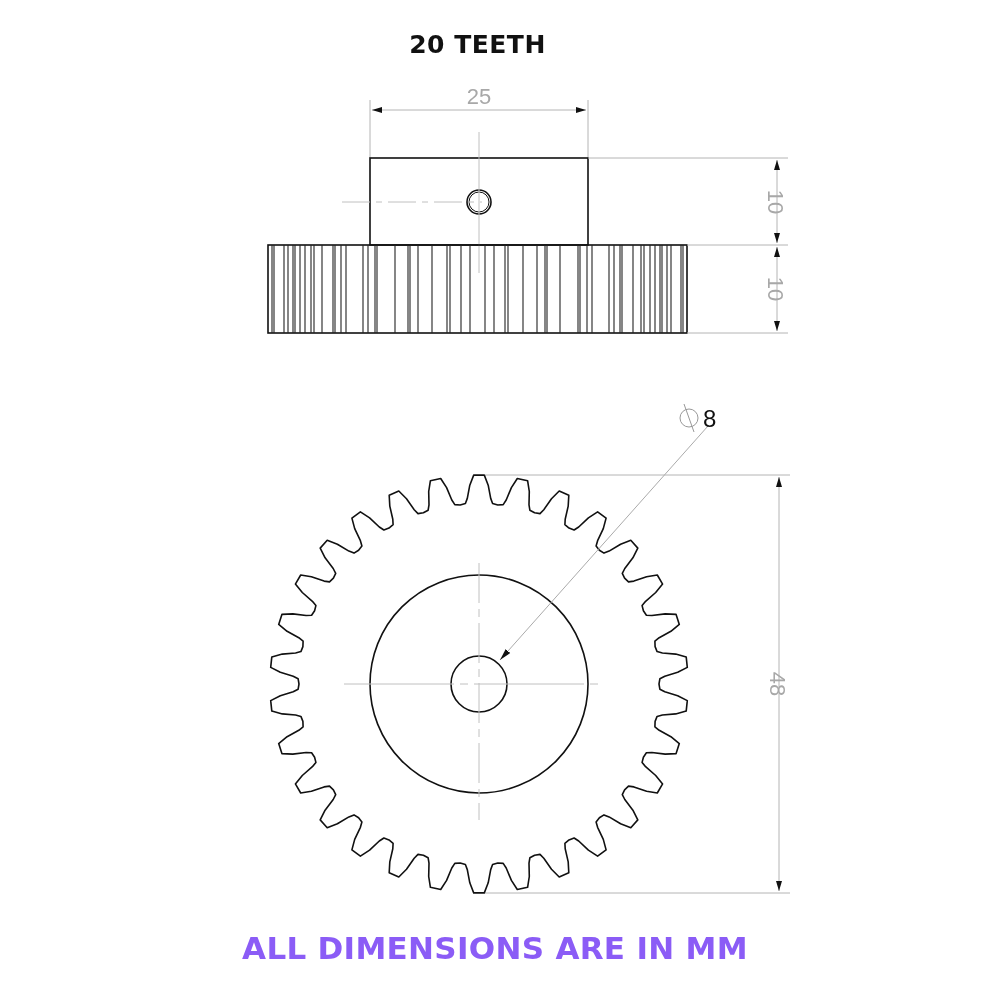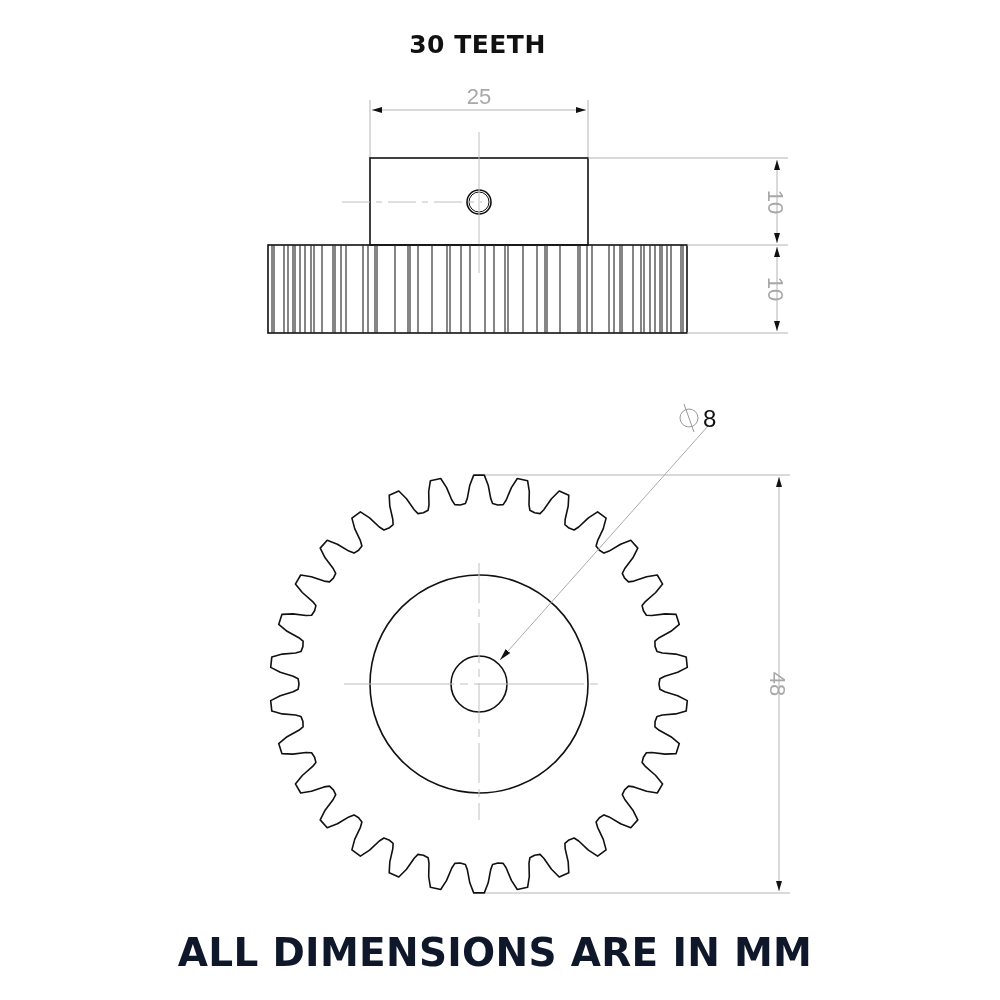--- a/index.html
+++ b/index.html
@@ -1,29 +1,29 @@
 <!DOCTYPE html>
 <html><head>
 <meta charset="utf-8">
 <style>
   html, body { margin: 0; padding: 0; background: #ffffff; }
   body { width: 1000px; height: 1000px; position: relative; overflow: hidden;
          font-family: "Liberation Sans", sans-serif; }
   .title { position: absolute; left: 0; width: 955px; top: 30px; text-align: center;
            font-family: "DejaVu Sans", sans-serif; font-weight: bold; font-size: 25px; color: #111; letter-spacing: 0.5px; }
   .footer { position: absolute; left: 0; width: 990px; top: 930px; text-align: center;
-            font-family: "DejaVu Sans", sans-serif; font-weight: bold; font-size: 39px; color: #0f172a; letter-spacing: 0.3px; }
+            font-family: "DejaVu Sans", sans-serif; font-weight: bold; font-size: 31px; color: #8b5cf6; letter-spacing: 0.3px; }
   svg#drawing { position: absolute; left: 0; top: 0; }
   .dim-text { font-family: "Liberation Sans", sans-serif; fill: #a8a8a8; font-size: 22px; }
   .dia-text { font-family: "Liberation Sans", sans-serif; fill: #111; font-size: 24px; }
 </style>
 </head>
 <body>
 
-<div class="title">30 TEETH</div>
+<div class="title">20 TEETH</div>
 
 <svg id="drawing" width="1000" height="1000" viewBox="0 0 1000 1000">
   <defs>
     <marker id="arrow" viewBox="0 0 10 10" refX="10" refY="5" markerWidth="10" markerHeight="10" orient="auto-start-reverse" markerUnits="userSpaceOnUse">
       <path d="M0,2 L10,5 L0,8 z" fill="#111"></path>
     </marker>
     <marker id="arrowSm" viewBox="0 0 10 10" refX="10" refY="5" markerWidth="12" markerHeight="12" orient="auto" markerUnits="userSpaceOnUse">
       <path d="M0,2.5 L10,5 L0,7.5 z" fill="#111"></path>
     </marker>
   </defs>

